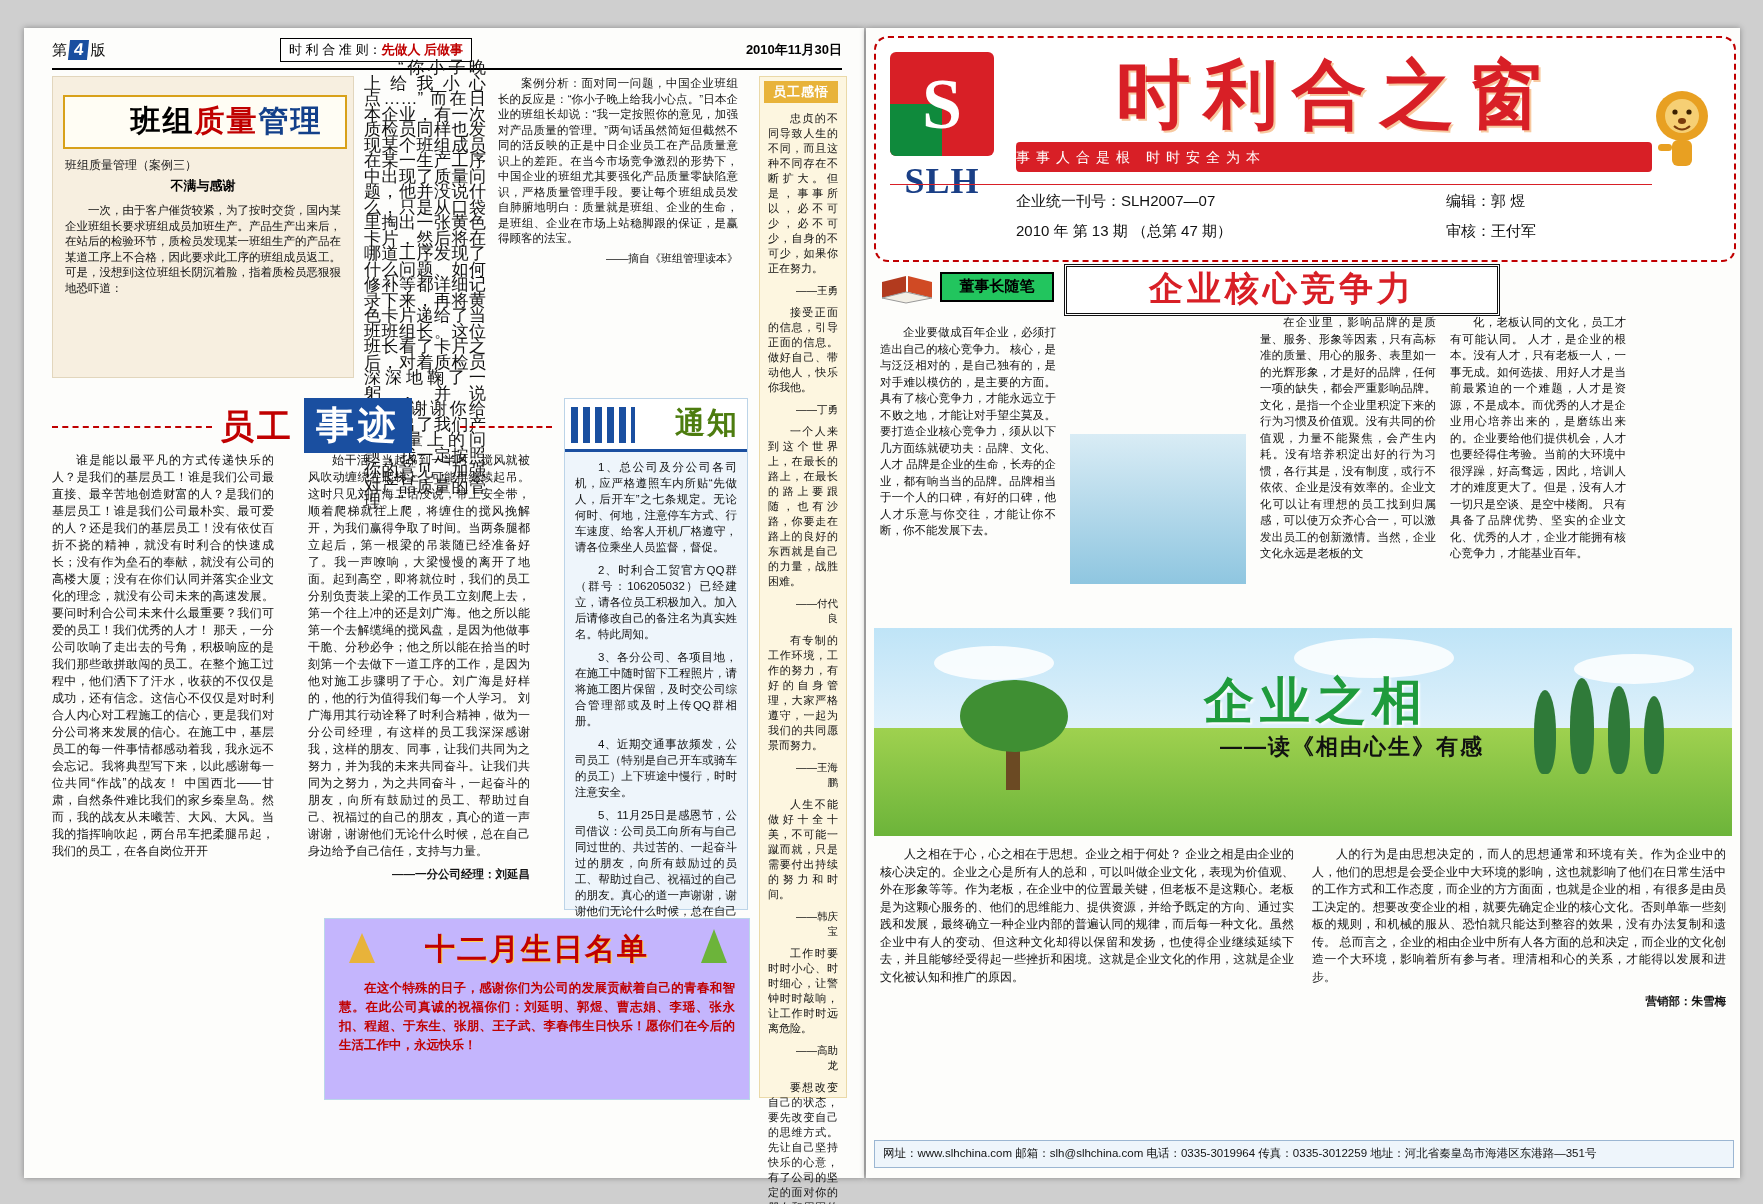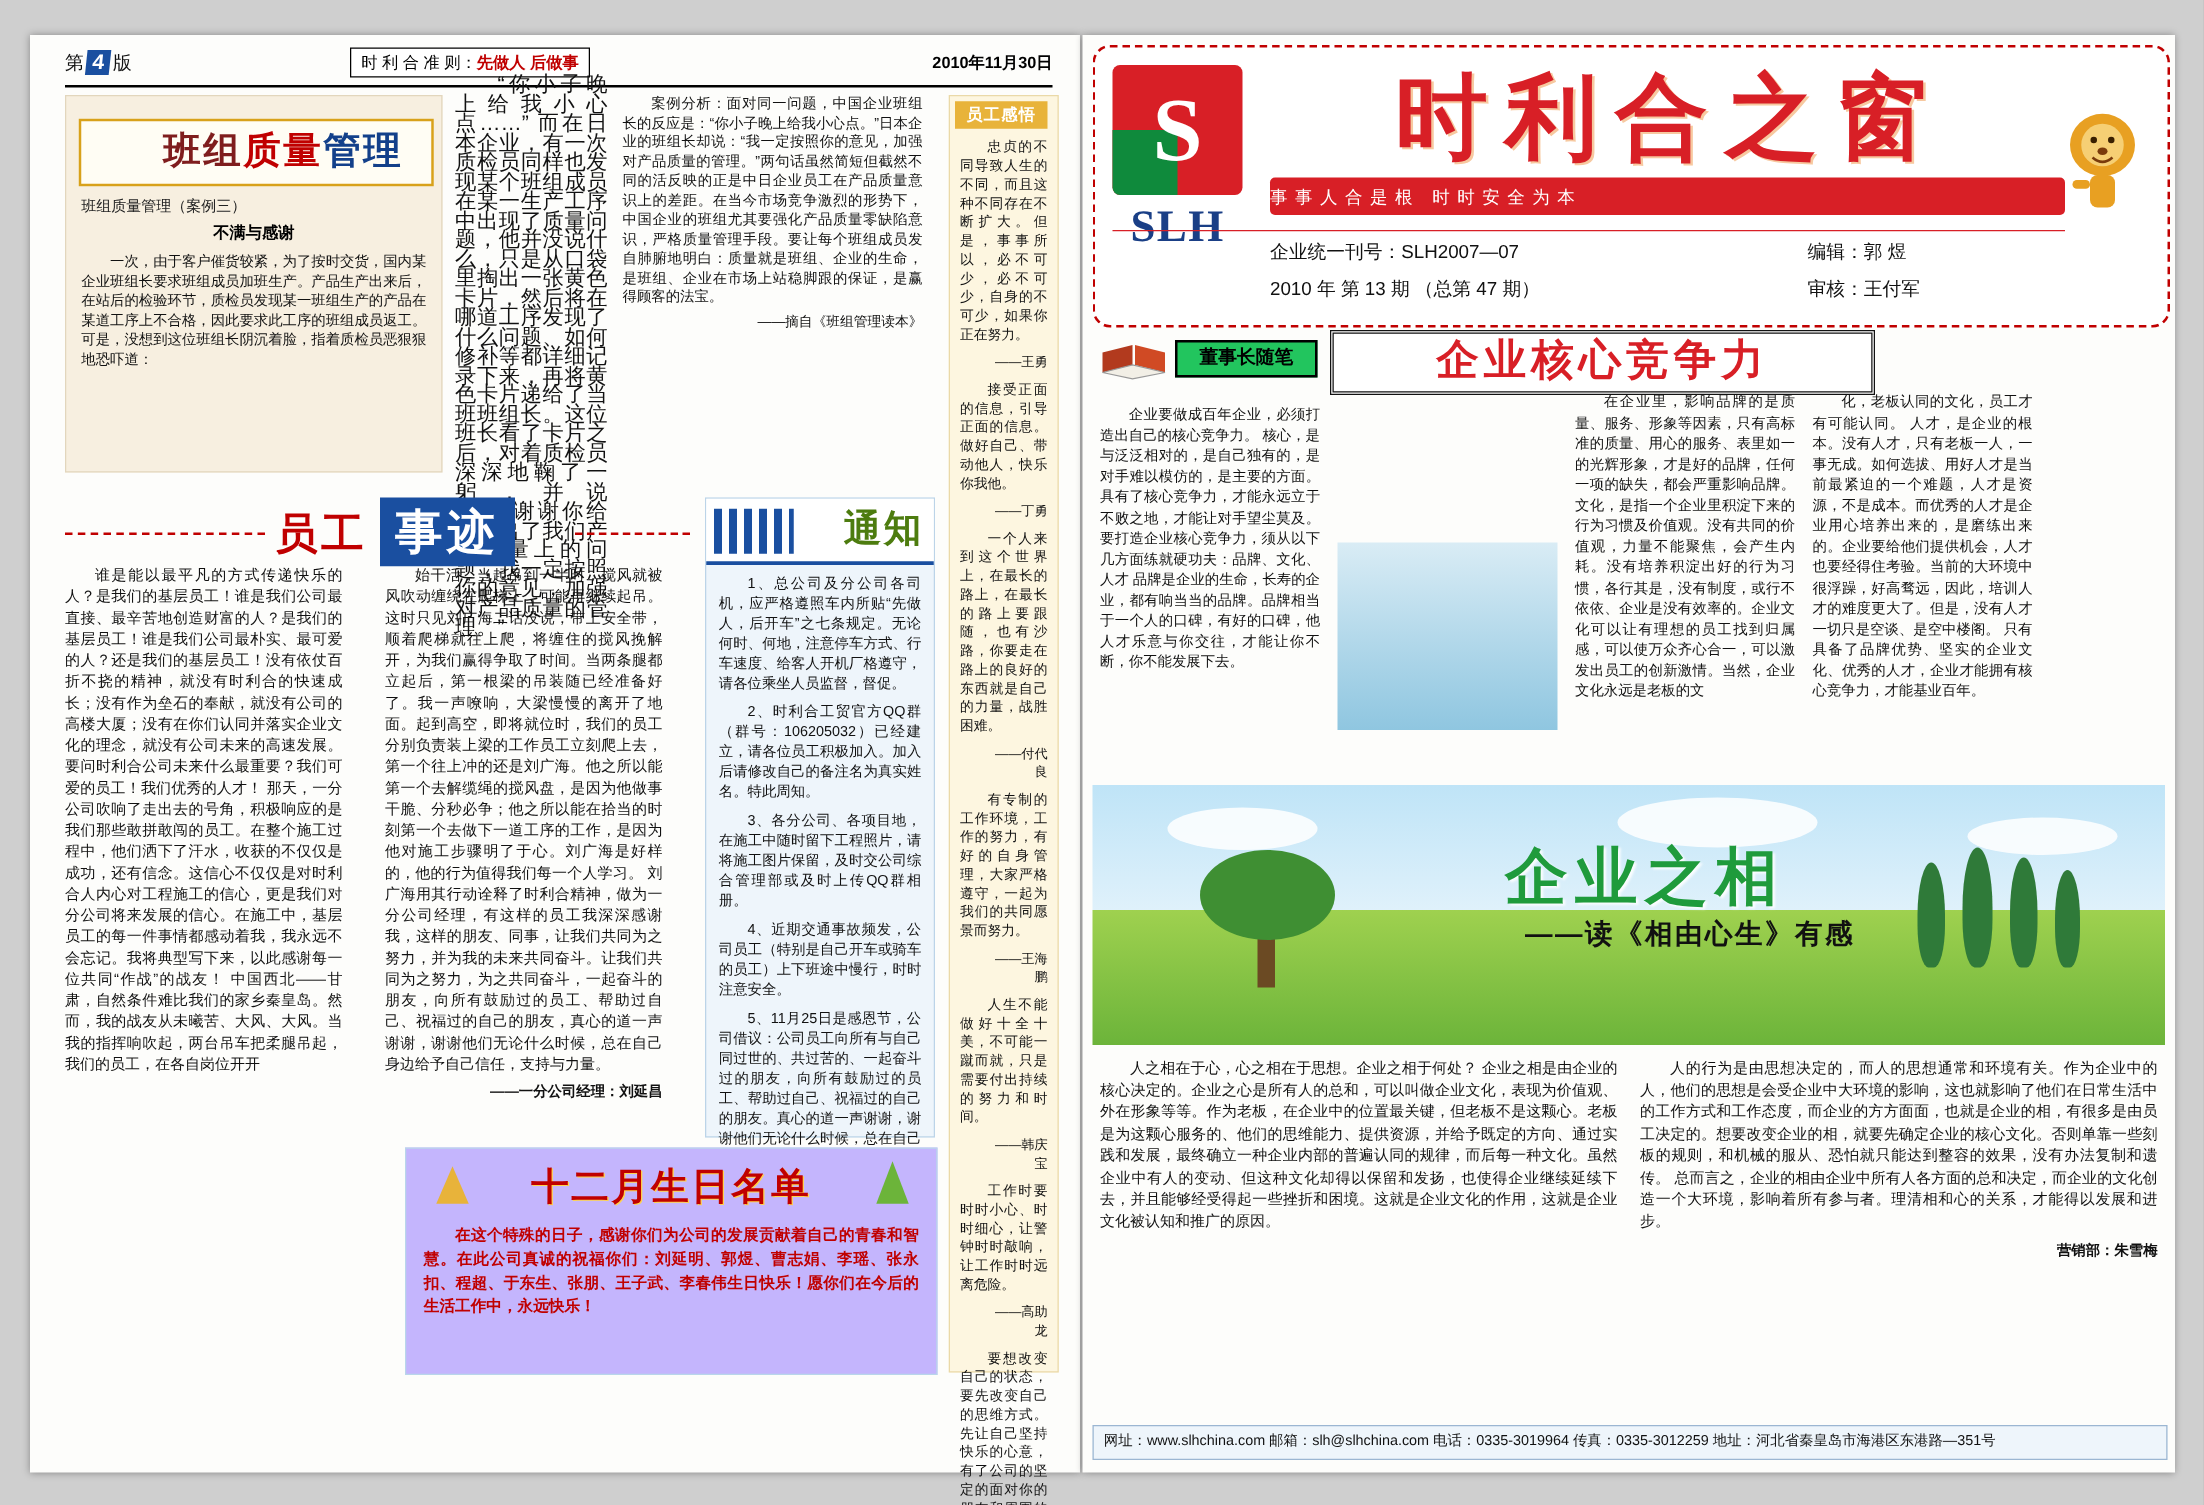--- a/index.html
+++ b/index.html
@@ -18,21 +18,21 @@
           padding:0 5px;margin:0 2px;transform:skewX(-6deg);}
   .mh-mid{position:absolute;left:228px;top:0px;border:1px solid #000;padding:2px 8px;font-size:13px;
           background:#fff;white-space:nowrap;}
   .mh-mid b{color:#c00000;}
   .mh-date{position:absolute;right:0;top:3px;font-size:13px;font-weight:bold;}
 
   
   #box1{position:absolute;left:28px;top:48px;width:300px;height:300px;background:#f7efe0;border:1px solid #e2d6bd;}
   .b1title{position:absolute;left:10px;top:18px;width:280px;height:50px;border:2px solid #d8a11a;background:#fffdf4;}
   .b1title span{display:block;text-align:center;font-size:30px;font-weight:bold;line-height:48px;letter-spacing:2px;}
-  .t-y{color:#7f1d1d;margin-left:43px;} .t-r{color:#c00000;} .t-b{color:#13408a;}
+  .t-y{color:#000000;margin-left:43px;} .t-r{color:#c00000;} .t-b{color:#13408a;}
   .b1sub{position:absolute;left:12px;top:80px;font-size:12px;color:#222;}
   .b1h{position:absolute;left:0;top:100px;width:300px;text-align:center;font-size:13px;font-weight:bold;}
   .b1body{position:absolute;left:12px;top:126px;width:276px;font-size:11.5px;line-height:15.5px;
           text-align:justify;color:#111;text-indent:2em;}
 
   .col2{position:absolute;left:340px;top:32px;width:122px;font-size:17px;line-height:15.5px;text-align:justify;text-indent:2em;color:#111;}
   .col3{position:absolute;left:474px;top:48px;width:240px;font-size:11.5px;line-height:15.5px;text-align:justify;text-indent:2em;color:#111;}
   .src{ text-align:right;text-indent:0;font-size:11px;margin-top:4px;}
 
   

